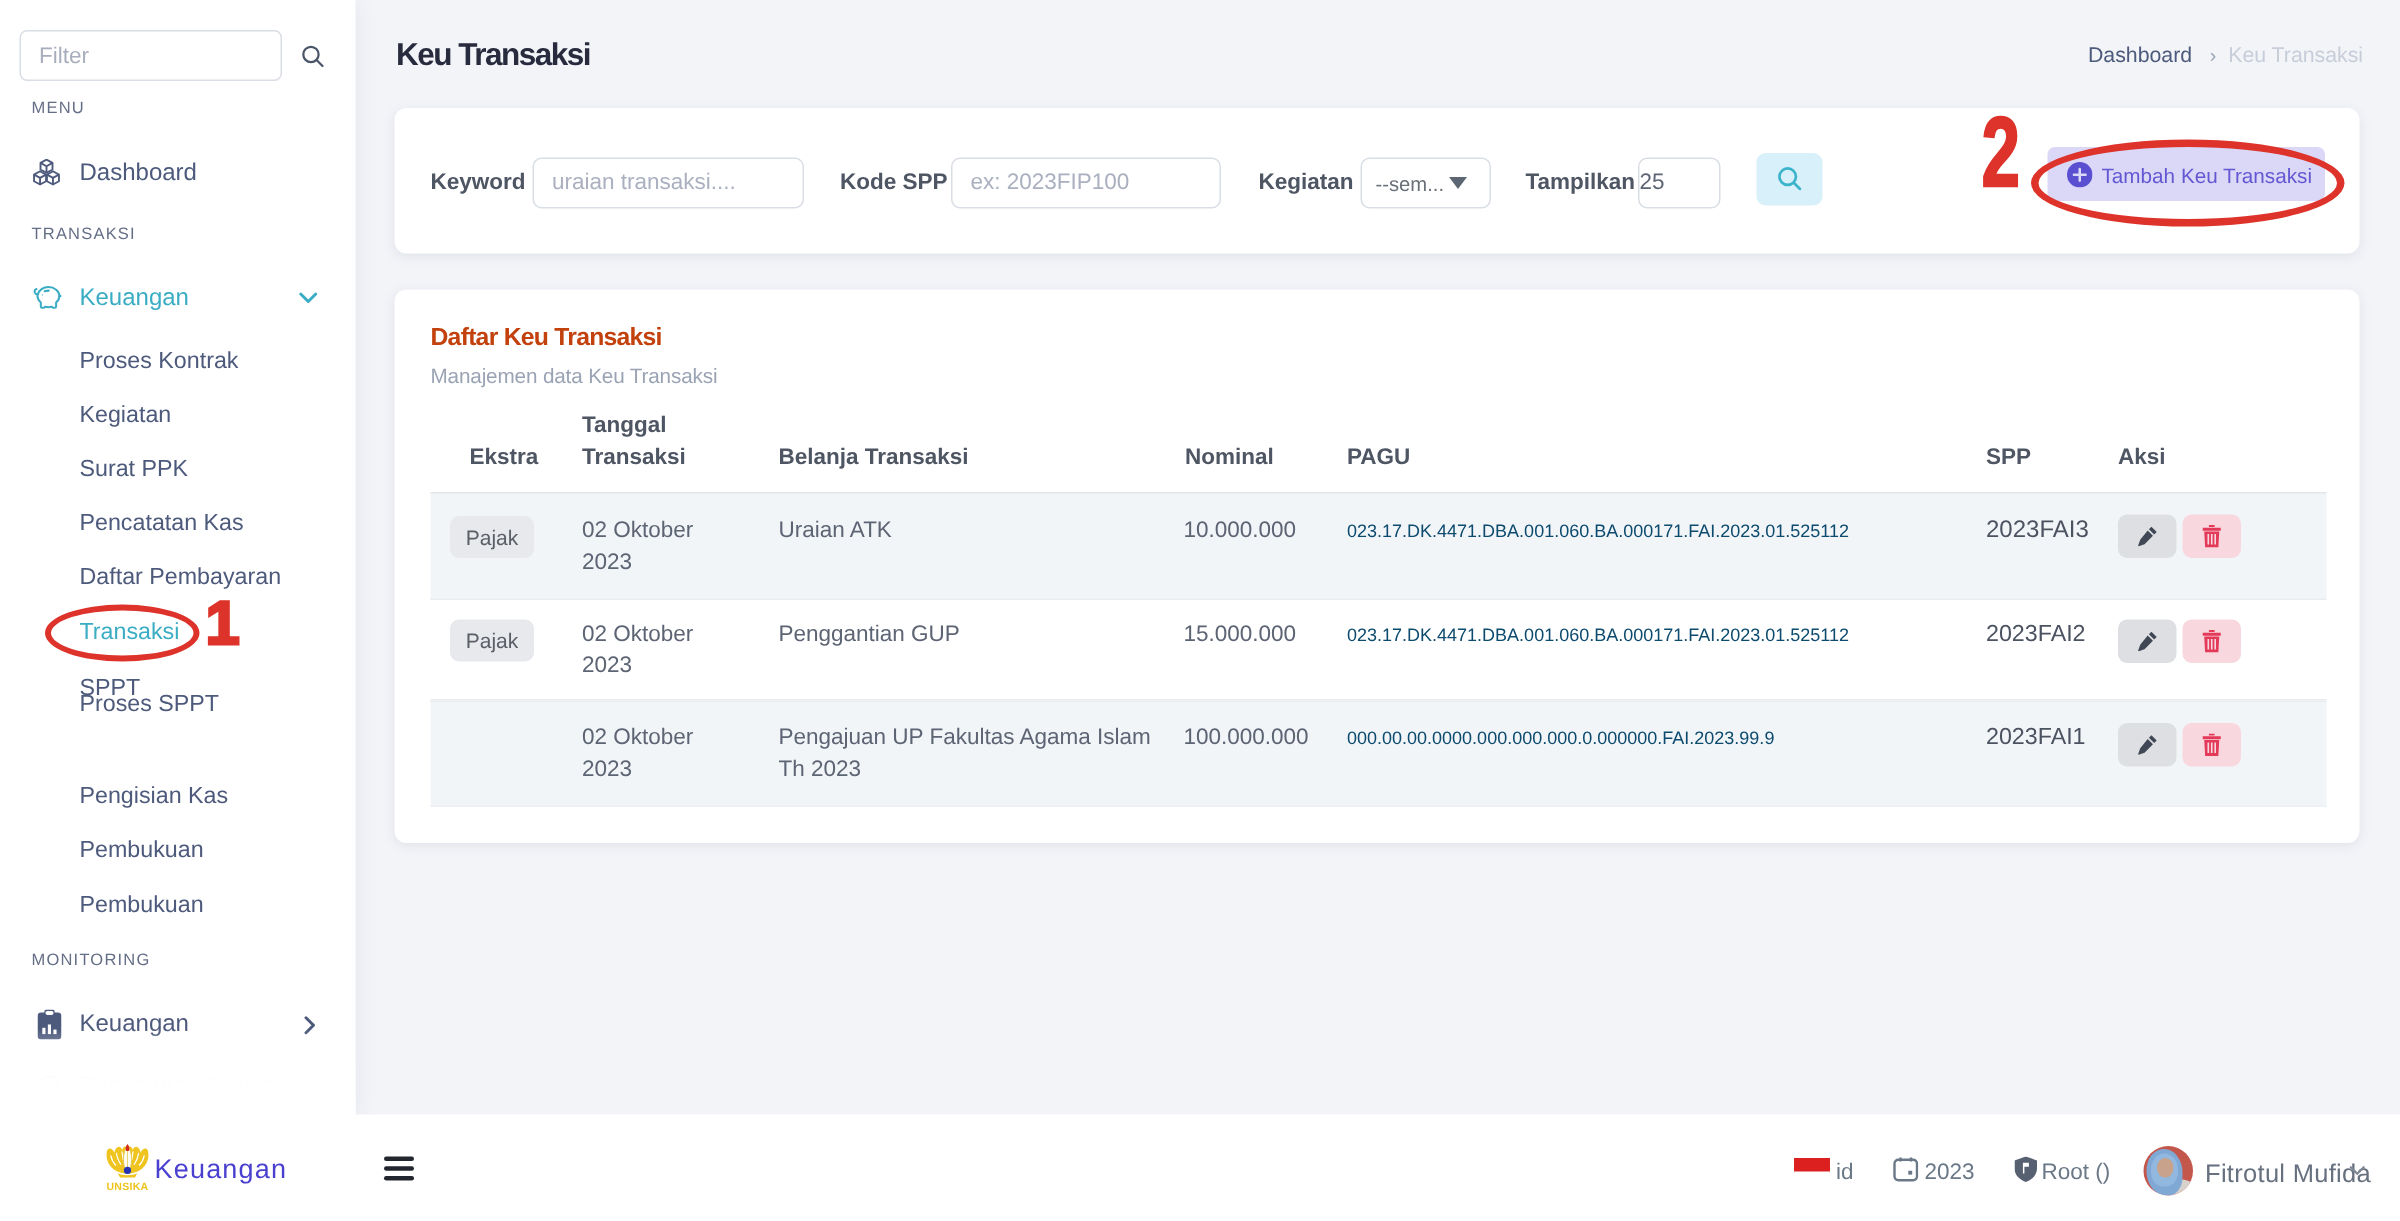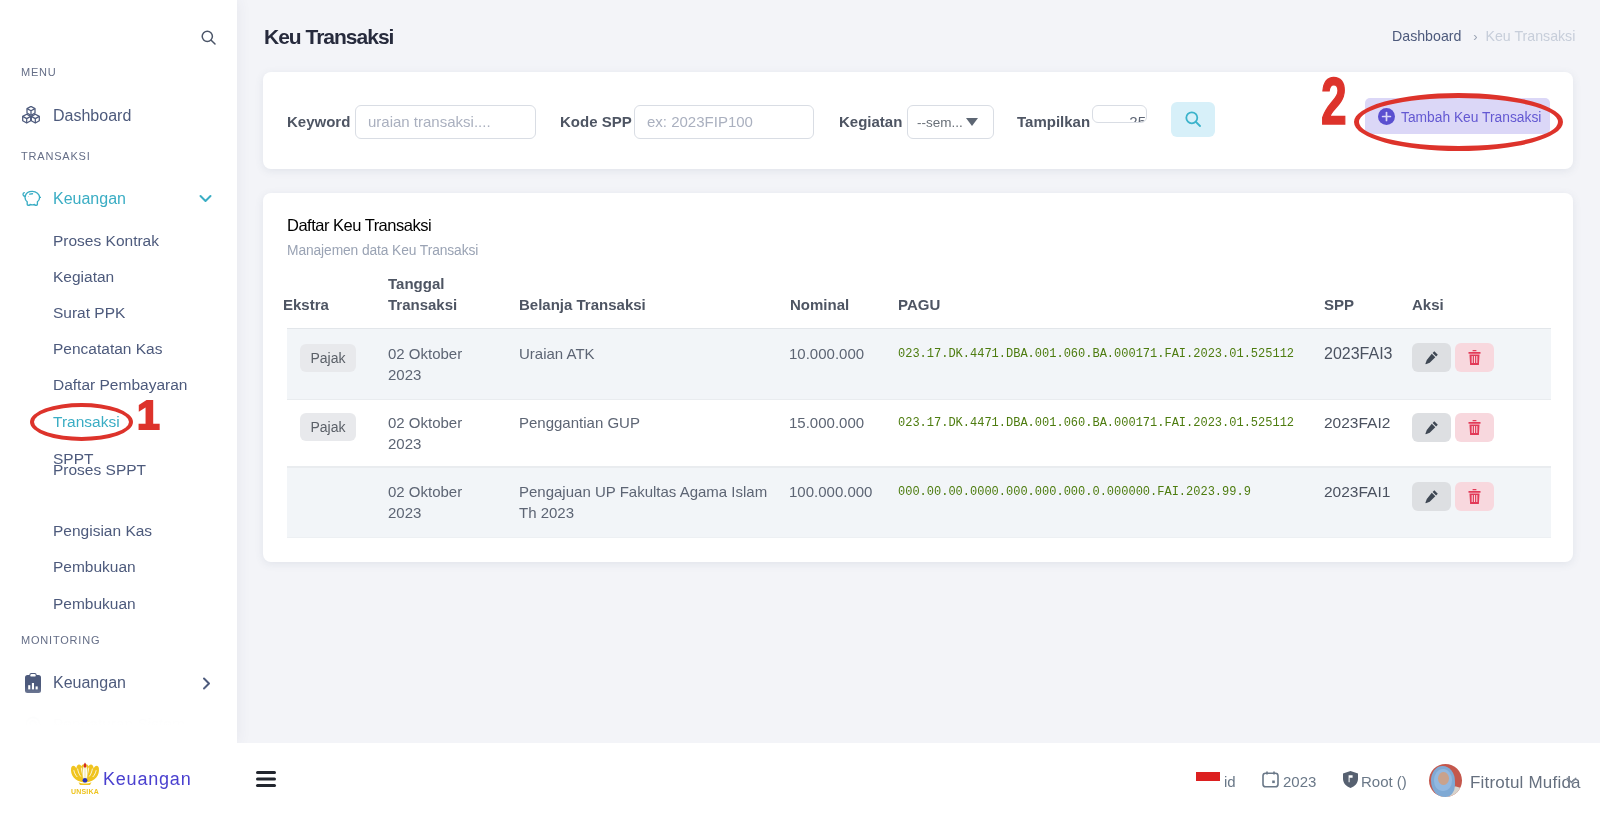--- a/index.html
+++ b/index.html
@@ -8,32 +8,33 @@
 #sidebar{position:absolute;left:0;top:0;width:237px;height:743px;background:#fff;box-shadow:0 0 14px rgba(60,70,100,.08);z-index:2}
 #navbar{position:absolute;left:0;top:743px;width:1600px;height:71px;background:#fff;z-index:3}
 .seclabel{position:absolute;left:21px;font-size:11px;font-weight:400;letter-spacing:.8px;color:#656e87}
 .mi{position:absolute;left:53px;font-size:15.5px;color:#4d5a7c;line-height:20px;white-space:nowrap}
 .teal{color:#3aadc4}
 .card{position:absolute;background:#fff;border-radius:8px;box-shadow:0 2px 8px rgba(67,89,113,.10)}
 .flabel{position:absolute;font-size:15px;font-weight:700;color:#4e5563;line-height:20px;white-space:nowrap}
 .finput{position:absolute;background:#fff;border:1px solid #d9dde4;border-radius:6px;box-sizing:border-box;font-size:15px;color:#aab0bf;line-height:32px;padding-left:12px;white-space:nowrap;overflow:hidden}
 .th{position:absolute;font-size:15px;font-weight:700;color:#4e5563;line-height:21px;white-space:nowrap}
 .td{position:absolute;font-size:15px;color:#5d6574;line-height:20.5px;white-space:nowrap}
-.code{position:absolute;font-family:Liberation Mono, monospace;font-size:12px;color:#4d7c0f;line-height:16px;white-space:nowrap;}
+.code{position:absolute;font-family:Liberation Sans, sans-serif;font-size:12px;color:#0c4a6e;line-height:16px;white-space:nowrap;}
 .stripe{position:absolute;left:287px;width:1264px;background:#f2f5f8}
 .abtn{position:absolute;width:39px;height:29px;border-radius:6px}
 .redtxt{position:absolute;color:#dd332b;font-weight:700;line-height:1}
 .rell{position:absolute;border:4px solid #dd332b;border-radius:50%}
 .nvtxt{position:absolute;font-size:16px;color:#6a7888;line-height:20px;white-space:nowrap}
 input::placeholder{color:#a8aebd;opacity:1}
 </style>
 </head>
 <body>
 
 <div id="sidebar">
+  <input class="finput" style="left: 13px; top: 20px; width: 175px; height: 34px; border-radius: 5px;" placeholder="Filter" disabled="">
   <svg class="abs" style="left:201px;top:30px" width="15" height="15" viewBox="0 0 15 15">
       <circle cx="6.3" cy="6.3" r="5.1" fill="none" stroke="#4b5568" stroke-width="1.5"></circle>
       <line x1="10.2" y1="10.2" x2="14" y2="14" stroke="#4b5568" stroke-width="1.5" stroke-linecap="round"></line>
     </svg>
   <div class="seclabel" style="top:66px">MENU</div>
   <svg class="abs" style="left:22px;top:106px" width="18" height="18" viewBox="0 0 18 18" fill="none" stroke="#4d5a7c" stroke-width="1.25" stroke-linejoin="round">
   <path d="M9 0.4l4 2.2v4.4L9 9.2 5 7V2.6z"></path>
       <path d="M5 2.6L9 4.8l4-2.2M9 4.8v4.4"></path>
   <path d="M4.7 8.2l4 2.2v4.4l-4 2.2-4-2.2v-4.4z"></path>
       <path d="M0.7 10.4l4 2.2 4-2.2M4.7 12.6V17"></path>
@@ -95,41 +96,41 @@
 
 <div class="card" style="left:263px;top:72px;width:1310px;height:97px"></div>
 <div class="flabel" style="left:287px;top:112px">Keyword</div>
 <div class="finput" style="left:355px;top:105px;width:181px;height:34px">uraian transaksi....</div>
 <div class="flabel" style="left:560px;top:112px">Kode SPP</div>
 <div class="finput" style="left:634px;top:105px;width:180px;height:34px">ex: 2023FIP100</div>
 <div class="flabel" style="left:839px;top:112px">Kegiatan</div>
 <div class="finput" style="left:907px;top:105px;width:87px;height:34px;color:#697078;padding-left:9px;font-size:13.5px;line-height:33px">--sem...</div>
 <div class="abs" style="left:966px;top:118px;width:0;height:0;border-left:6.5px solid transparent;border-right:6.5px solid transparent;border-top:8px solid #5d6673"></div>
 <div class="flabel" style="left:1017px;top:112px">Tampilkan</div>
-<div class="finput" style="left:1092px;top:105px;width:55px;height:18px;color:#5d6574;padding-left:0;text-align:right">25</div>
+<div class="finput" style="left:1092px;top:105px;width:55px;height:34px;color:#5d6574;padding-left:0;text-align:left">25</div>
 <div class="abs" style="left:1171px;top:102px;width:44px;height:35px;background:#d7f0f9;border-radius:6px"></div>
 <svg class="abs" style="left:1185px;top:111px" width="16" height="16" viewBox="0 0 16 16">
     <circle cx="6.8" cy="6.8" r="5.5" fill="none" stroke="#3bb3cb" stroke-width="1.8"></circle>
     <line x1="11" y1="11" x2="15" y2="15" stroke="#3bb3cb" stroke-width="1.8" stroke-linecap="round"></line>
   </svg>
 <div class="abs" style="left:1365px;top:98px;width:185px;height:36px;background:#dbd7f7;border-radius:5px"></div>
 <svg class="abs" style="left:1378px;top:108px" width="17" height="17" viewBox="0 0 17 17">
     <circle cx="8.5" cy="8.5" r="8.5" fill="#5a4fd0"></circle>
     <line x1="8.5" y1="4.6" x2="8.5" y2="12.4" stroke="#dbd7f7" stroke-width="1.7" stroke-linecap="round"></line>
     <line x1="4.6" y1="8.5" x2="12.4" y2="8.5" stroke="#dbd7f7" stroke-width="1.7" stroke-linecap="round"></line>
   </svg>
 <div class="abs" style="left:1401px;top:107px;font-size:13.8px;color:#6358d2;line-height:21px">Tambah Keu Transaksi</div>
 
 <div class="redtxt" style="left:1321px;top:68px;font-size:66px;-webkit-text-stroke:1.5px #dd332b;transform:scaleX(.7);transform-origin:left top">2</div>
 <div class="rell" style="left:1354px;top:93px;width:199px;height:48px;border-width:5px"></div>
 
 <div class="card" style="left:263px;top:193px;width:1310px;height:369px"></div>
-<div class="abs" style="left:287px;top:216px;font-size:16.5px;font-weight:400;color:#000000;line-height:19px;letter-spacing:-0.5px">Daftar Keu Transaksi</div>
+<div class="abs" style="left:287px;top:216px;font-size:16.5px;font-weight:700;color:#c2410c;line-height:19px;letter-spacing:-0.5px">Daftar Keu Transaksi</div>
 <div class="abs" style="left:287px;top:242px;font-size:13.8px;color:#9aa3b4;line-height:17px;letter-spacing:-0.1px">Manajemen data Keu Transaksi</div>
-<div class="th" style="left:283px;top:294px">Ekstra</div>
+<div class="th" style="left:313px;top:294px">Ekstra</div>
 <div class="th" style="left:388px;top:273px">Tanggal<br>Transaksi</div>
 <div class="th" style="left:519px;top:294px">Belanja Transaksi</div>
 <div class="th" style="left:790px;top:294px">Nominal</div>
 <div class="th" style="left:898px;top:294px">PAGU</div>
 <div class="th" style="left:1324px;top:294px">SPP</div>
 <div class="th" style="left:1412px;top:294px">Aksi</div>
 
 <div class="stripe" style="top:328px;height:72px;border-top:1px solid #e2e6ea;border-bottom:1px solid #e9ecef;box-sizing:border-box"></div>
 <div class="abs" style="left:287px;top:400px;width:1264px;height:67px;border-bottom:1px solid #e9ecef;box-sizing:border-box"></div>
 <div class="stripe" style="top:467px;height:71px;border-top:1px solid #e9ecef;border-bottom:1px solid #edf0f3;box-sizing:border-box"></div>

